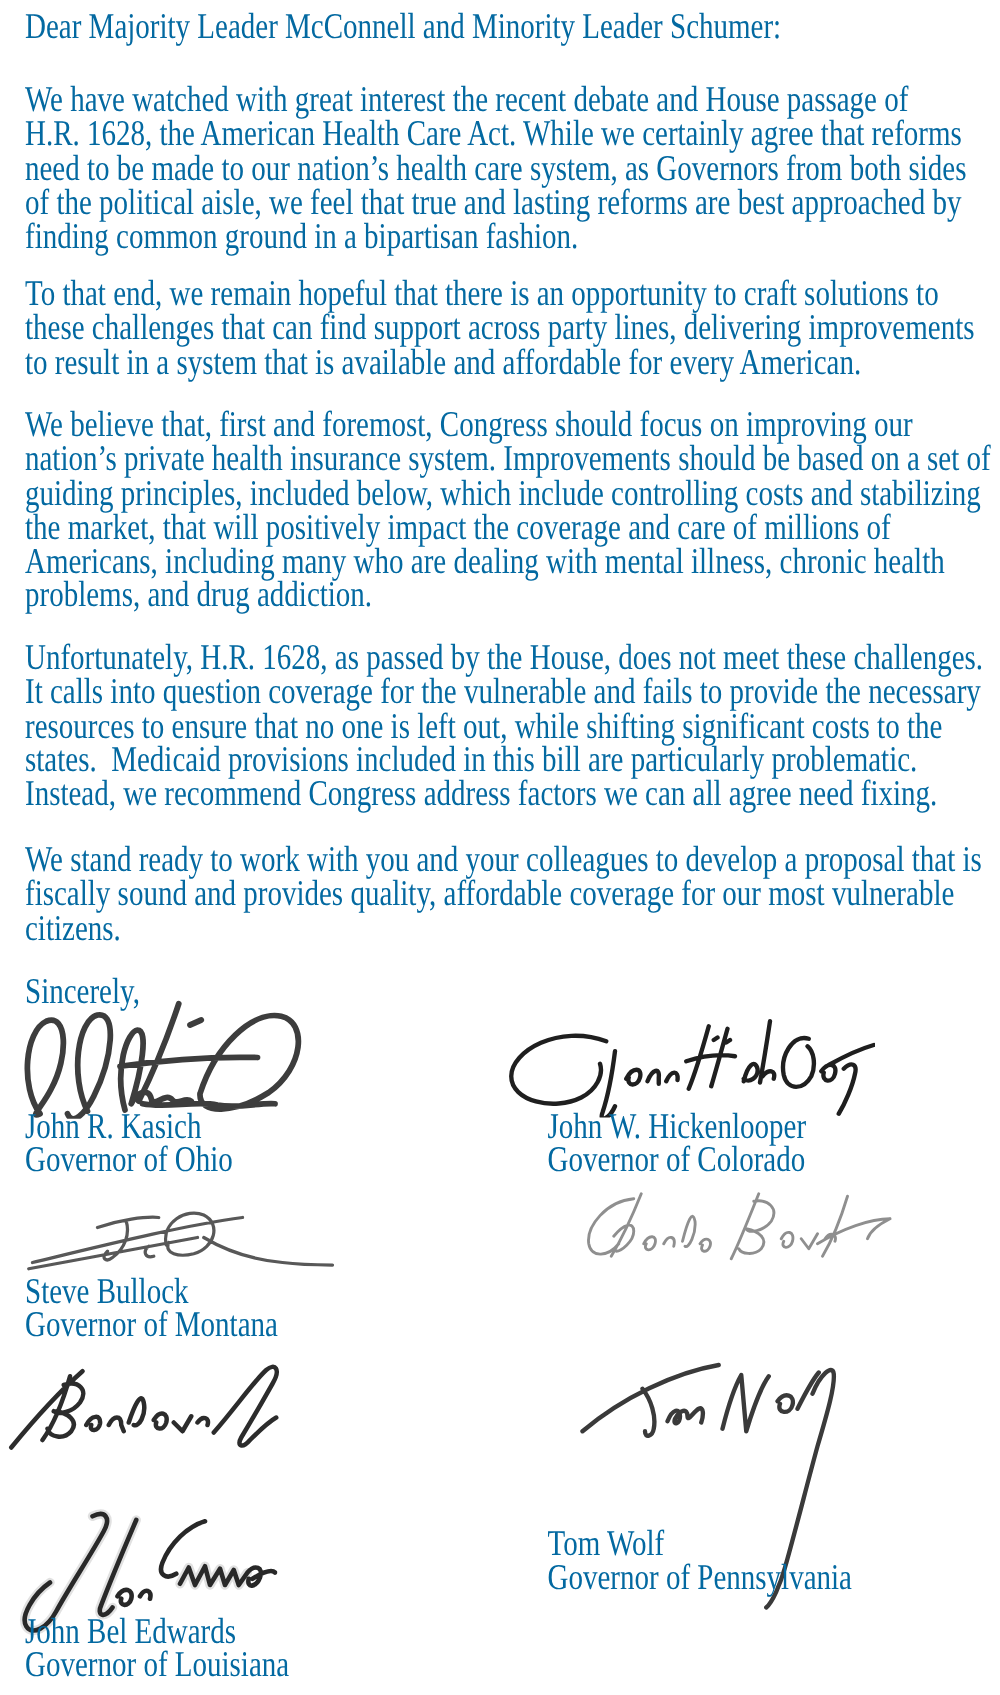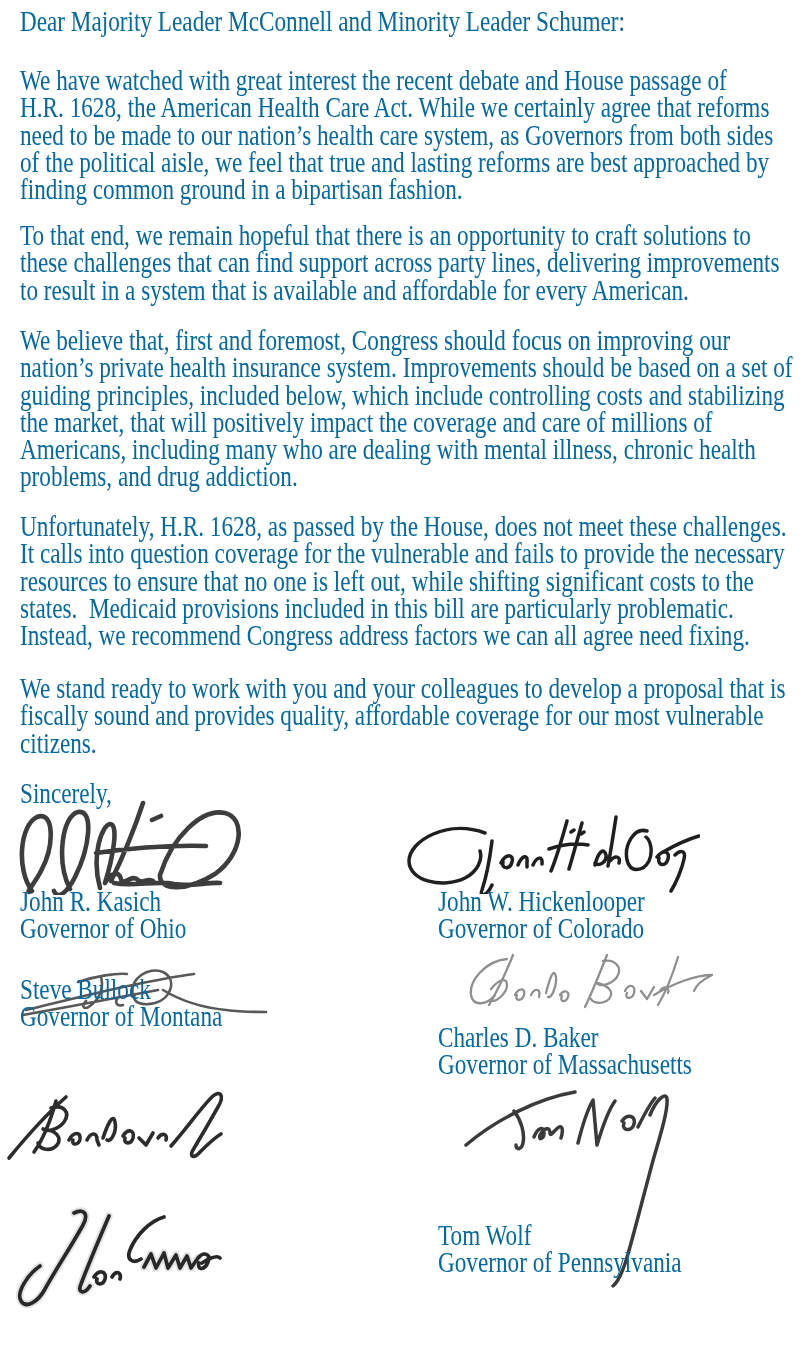--- a/index.html
+++ b/index.html
@@ -129,27 +129,23 @@
              M158,13 C170,11 178,19 172,29 C166,37 154,39 152,35
              M152,35 C162,37 170,43 164,51 C158,57 148,55 146,51
              M180,43 C184,35 191,37 189,45 C187,52 179,51 182,45
              M196,43 L202,51 L209,39
              M215,43 C219,37 225,39 223,45
              M233,9 C227,29 219,47 213,57
              M209,47 C229,35 251,27 267,27
              M267,27 C259,31 251,37 249,43" stroke="#8f8f8f"></path>
   </svg>
 
-  <div class="blk" style="top:976px">
+  <div class="blk" style="top:1020px">
     <div class="t">Steve Bullock</div>
     <div class="t">Governor of Montana</div>
-  </div>
-  <div class="blk right" style="top:1024px">
-    <div class="t">Charles D. Baker</div>
-    <div class="t">Governor of Massachusetts</div>
   </div>
 
   <svg class="sig" style="left:5px;top:1088px" width="235" height="75" viewBox="0 0 235 75">
     <path stroke-width="3.6" d="M4,70 C22,48 44,24 61,9
              M51,13 C46,31 39,50 29,64
              M46,20 C58,16 66,24 59,34 C53,42 42,44 38,41
              M38,41 C50,42 58,49 52,57 C46,64 35,62 33,55
              M64,52 C68,44 76,43 75,51 C74,57 66,58 68,52
              M82,52 C86,44 92,44 92,52 L94,57
              M98,50 C102,38 108,24 110,34 C112,44 106,54 102,52
@@ -181,14 +177,18 @@
     <path stroke-width="3.7" d="M62,8 C72,3 77,9 71,20 C60,40 44,64 33,84 C26,97 14,104 9,96 C4,88 15,70 28,61
              M97,11 C88,32 77,58 69,79 C65,88 72,90 78,81
              M82,72 C87,64 95,66 93,74 C91,81 83,80 85,74
              M100,72 C104,65 110,67 108,74
              M152,12 C138,16 124,30 118,45 C114,55 121,59 129,54
              M132,62 L139,49 L144,63 L152,48 L156,63 L164,50 L168,63 L175,51 L179,63 L186,53
              M186,53 C192,46 199,49 196,57 C193,65 185,66 187,58
              M190,58 C198,53 205,50 208,53" stroke="#282828"></path>
   </svg>
 
+  <div class="blk" style="top:1292px">
+    <div class="t">John Bel Edwards</div>
+    <div class="t">Governor of Louisiana</div>
+  </div>
 
 </div>
 
 </body></html>

